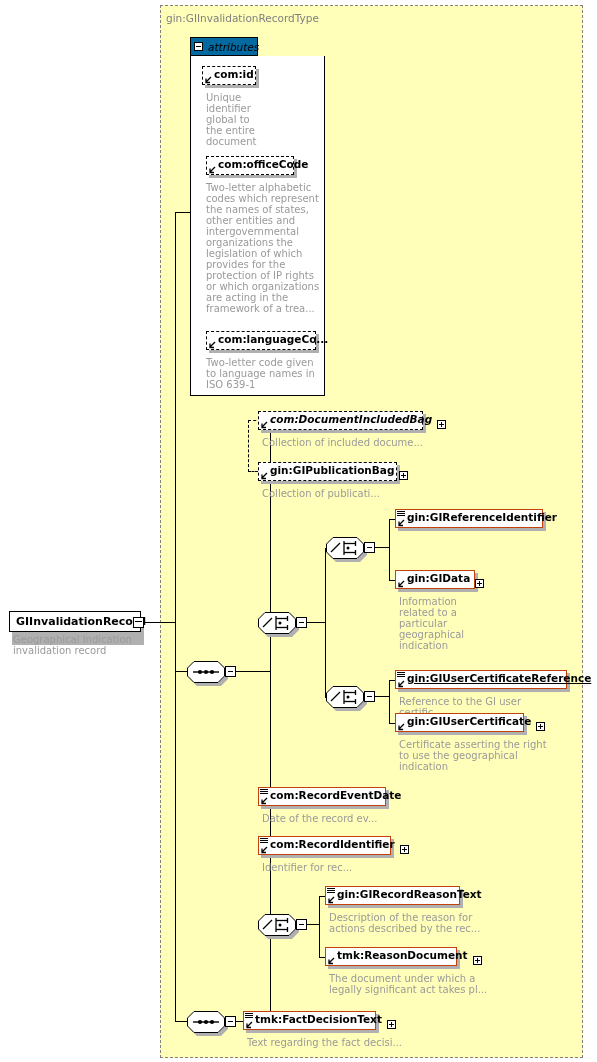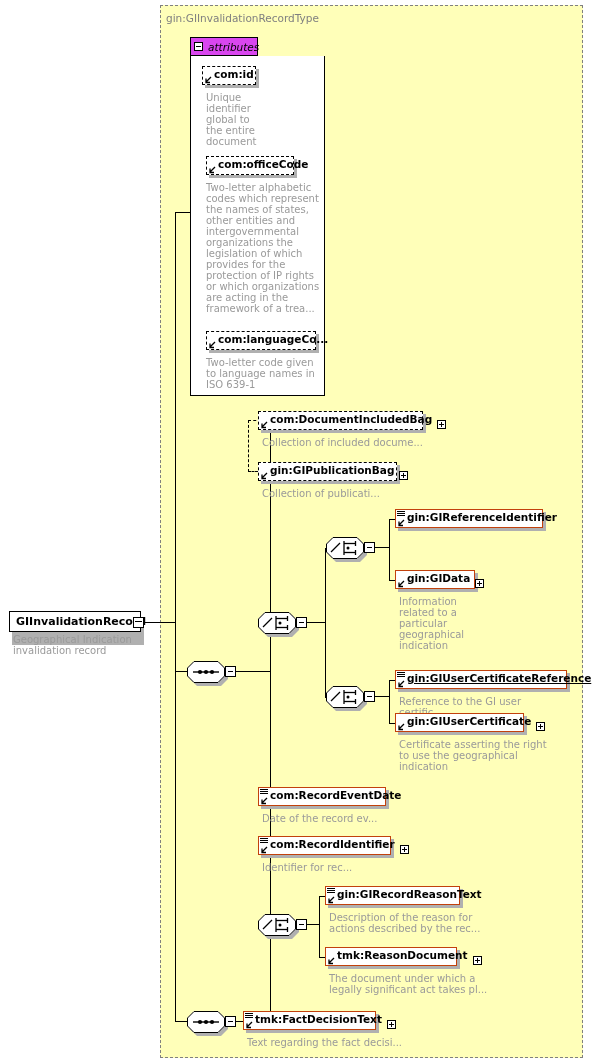--- a/index.html
+++ b/index.html
@@ -28,21 +28,21 @@
 
   
   .attr-panel {
     position:absolute;
     background:#ffffff;
     border:1px solid #000;
     border-top:none;
   }
   .attr-tab {
     position:absolute;
-    background:#d946ef;
+    background:#0369a1;
     border:1px solid #000;
     height:19px;
     display:flex;
     align-items:center;
     padding:0 6px 0 3px;
     font-style:italic;
     font-size:10.5px;
     color:#000;
     white-space:nowrap;
   }
@@ -286,21 +286,21 @@
   </div>
   <div class="ln h" style="left:236px; top:671px; width:34px;"></div>
 
   <div class="ln v" style="left:270px; top:420px; height:602px;"></div>
 
   <div class="lnd h" style="left:248px; top:420px; width:24px;"></div>
   <div class="lnd v" style="left:248px; top:420px; height:52px;"></div>
   <div class="lnd h" style="left:248px; top:471px; width:10px;"></div>
 
   <div class="node-shadow" style="left:261px; top:414px; width:165px; height:19px;"></div>
-  <div class="node dashed" style="left:258px; top:411px; width:165px;">
+  <div class="node dashed" style="left:258px; top:411px; width:165px;font-style:italic;">
     <svg class="glyph-arrow" viewBox="0 0 8 8">
       <path d="M7 1 L2 6 M2 2.5 L2 6.5 L6 6.5" stroke="#000" stroke-width="1.3" fill="none"></path>
     </svg>
     <span class="lbl">com:DocumentIncludedBag</span>
     <span class="plusbox"></span>
   </div>
   <div class="anno" style="left:262px; top:437px; width:190px;">Collection of included docume...</div>
 
   <div class="node-shadow" style="left:261px; top:465px; width:139px; height:19px;"></div>
   <div class="node dashed" style="left:258px; top:462px; width:139px;">

